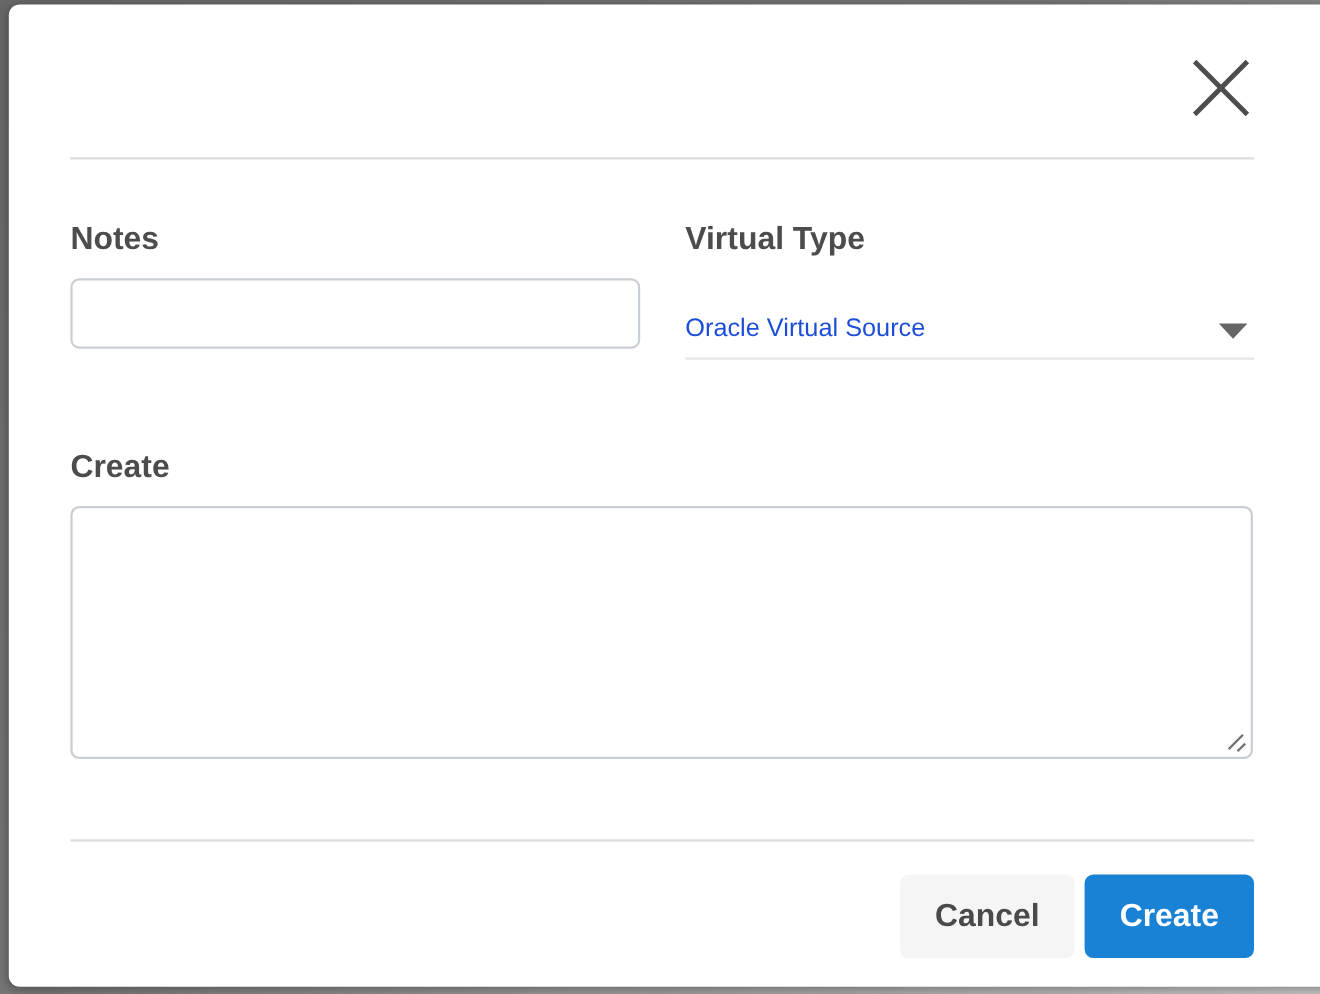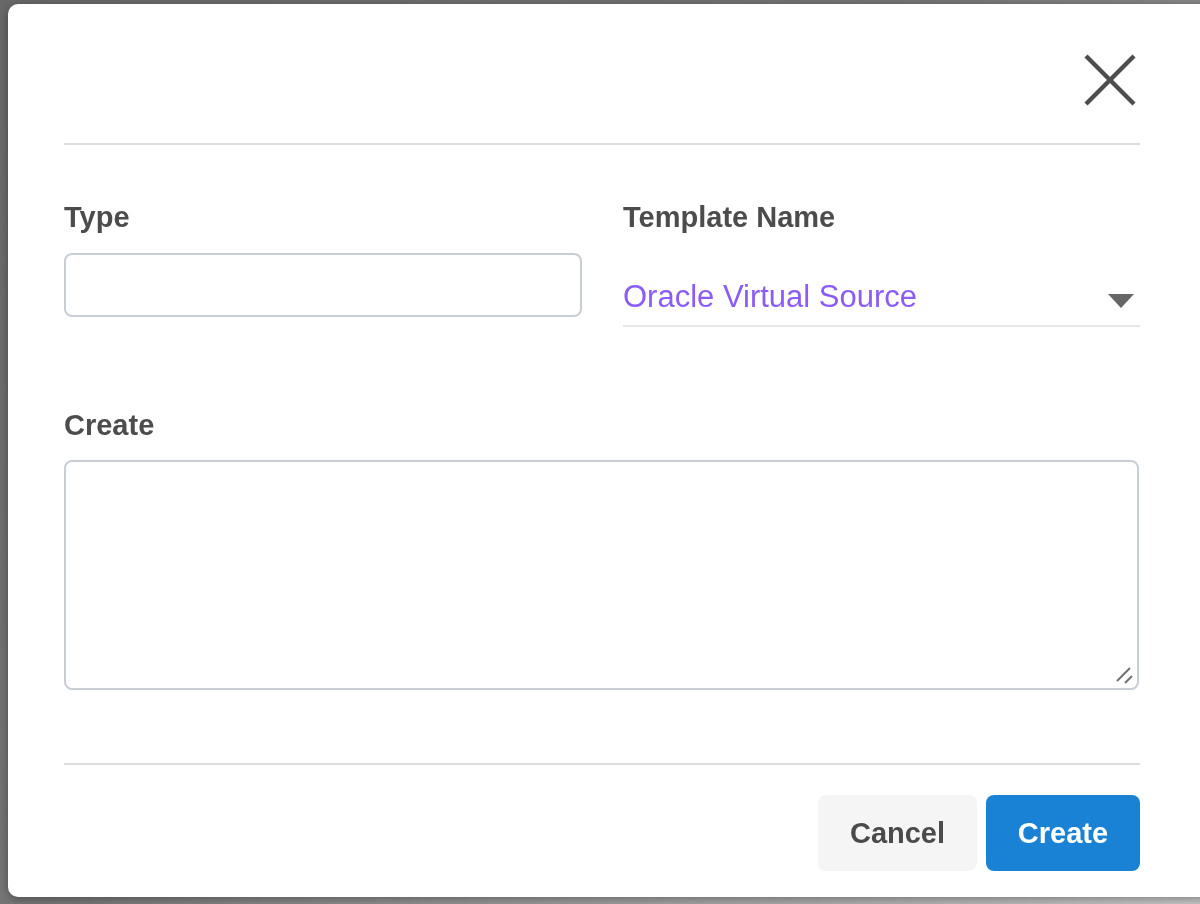--- a/index.html
+++ b/index.html
@@ -37,21 +37,21 @@
   .text-input {
     position:absolute; left:56px; top:249px; width:518px; height:64px;
     border:2px solid #c9ced4; border-radius:8px; background:#fff;
     font-family:inherit; font-size:28px; color:#333; padding:0 16px; outline:none;
   }
   .dropdown {
     position:absolute; left:615px; top:265px; width:517px; height:58px;
     border-bottom:2px solid #e6e6e6; cursor:pointer;
   }
   .dropdown-value {
-    font-size:31px; color:#8b5cf6; line-height:56px; display:block;
+    font-size:23px; color:#1d4ed8; line-height:56px; display:block;
     white-space:nowrap; overflow:hidden;
   }
   .caret {
     position:absolute; right:6px; top:25px; width:0; height:0;
     border-left:13px solid transparent; border-right:13px solid transparent;
     border-top:14px solid #666666;
   }
   .notes-wrap {
     position:absolute; left:56px; top:456px; width:1075px; height:230px;
   }
@@ -83,24 +83,24 @@
 
   <button class="close-btn" aria-label="Close">
     <svg width="54" height="54" viewBox="0 0 54 54">
       <line x1="3" y1="3" x2="51" y2="51" stroke="#4d4d4d" stroke-width="4.5"></line>
       <line x1="51" y1="3" x2="3" y2="51" stroke="#4d4d4d" stroke-width="4.5"></line>
     </svg>
   </button>
 
   <div class="divider top"></div>
 
-  <label class="field-label label-name">Type</label>
+  <label class="field-label label-name">Notes</label>
   <input class="text-input" type="text" value="" style="">
 
-  <label class="field-label label-type">Template Name</label>
+  <label class="field-label label-type">Virtual Type</label>
   <div class="dropdown">
     <span class="dropdown-value">Oracle Virtual Source</span>
     <span class="caret"></span>
   </div>
 
   <label class="field-label label-notes">Create</label>
   <div class="notes-wrap">
     <textarea class="notes-area" style=""></textarea>
     <svg class="resize-handle" width="22" height="22" viewBox="0 0 22 22">
       <line x1="4" y1="17" x2="17" y2="4" stroke="#707070" stroke-width="2"></line>

